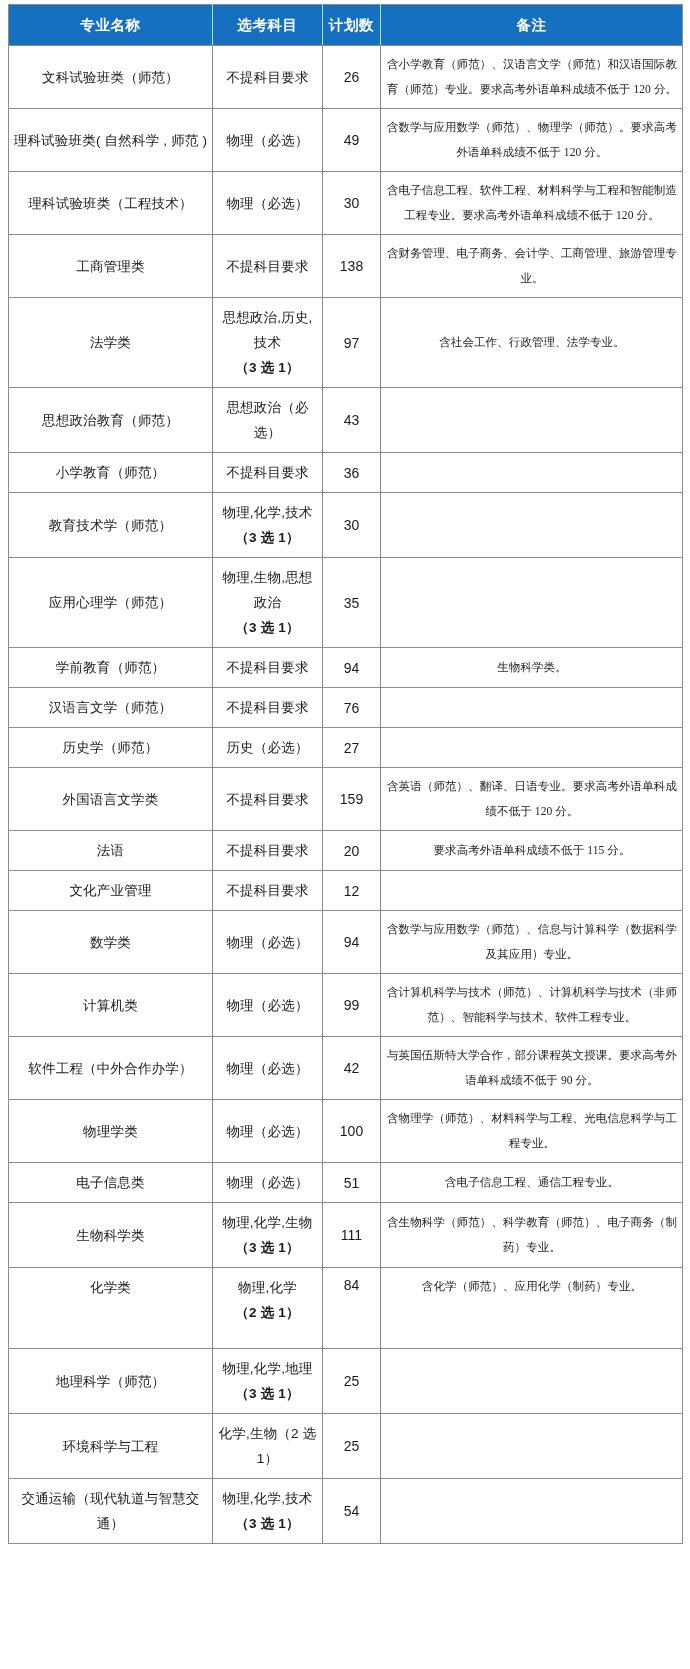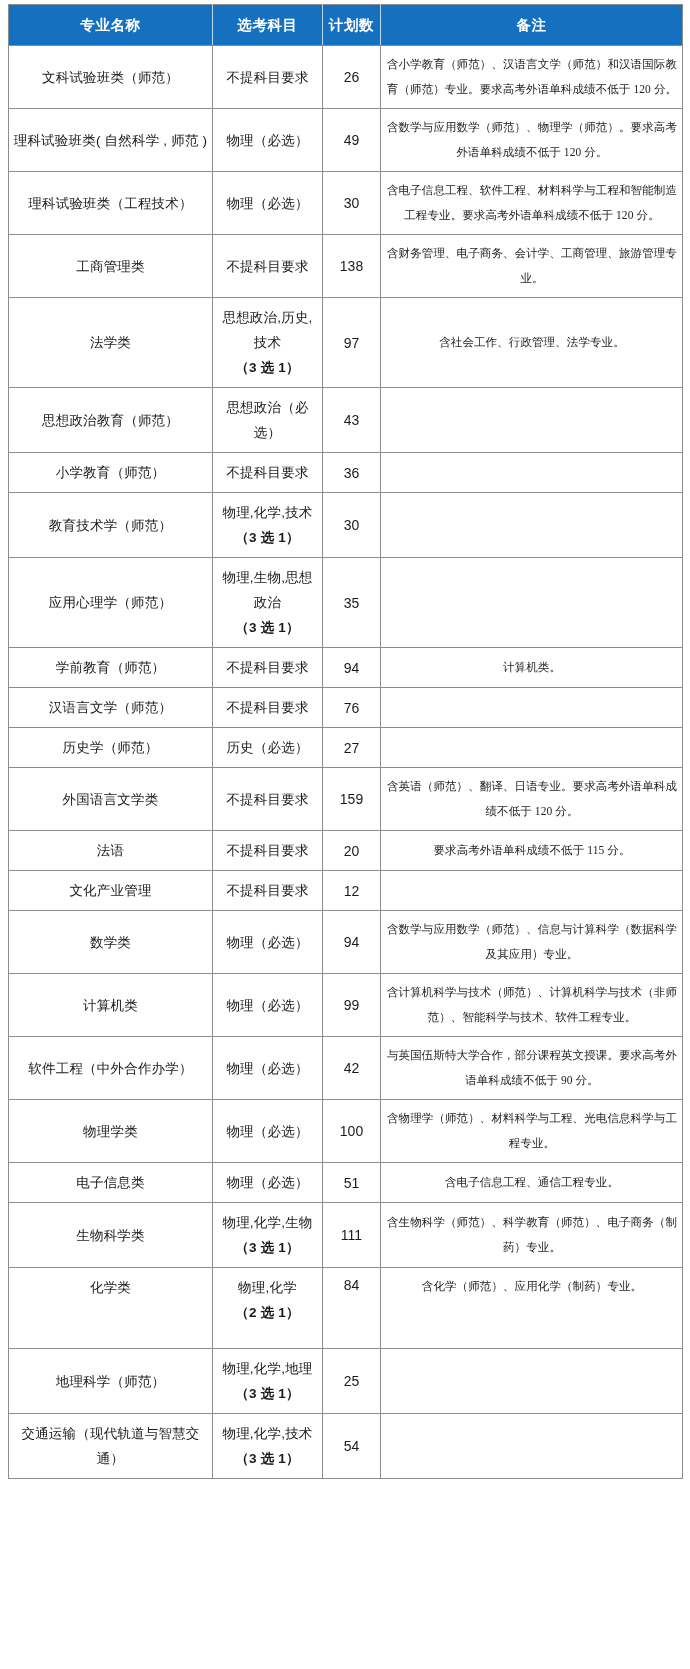--- a/index.html
+++ b/index.html
@@ -163,21 +163,21 @@
         <tr>
           <td class="cell-major">应用心理学（师范）</td>
           <td class="cell-subject"><span>物理,生物,思想政治</span><span class="sub-line2">（3 选 1）</span></td>
           <td class="cell-count">35</td>
           <td class="cell-remark"></td>
         </tr>
         <tr>
           <td class="cell-major">学前教育（师范）</td>
           <td class="cell-subject"><span>不提科目要求</span></td>
           <td class="cell-count">94</td>
-          <td class="cell-remark">计算机类。</td>
+          <td class="cell-remark">生物科学类。</td>
         </tr>
         <tr>
           <td class="cell-major">汉语言文学（师范）</td>
           <td class="cell-subject"><span>不提科目要求</span></td>
           <td class="cell-count">76</td>
           <td class="cell-remark"></td>
         </tr>
         <tr>
           <td class="cell-major">历史学（师范）</td>
           <td class="cell-subject"><span>历史（必选）</span></td>
@@ -244,20 +244,26 @@
           <td class="cell-count">84</td>
           <td class="cell-remark">含化学（师范）、应用化学（制药）专业。</td>
         </tr>
         <tr>
           <td class="cell-major">地理科学（师范）</td>
           <td class="cell-subject"><span>物理,化学,地理</span><span class="sub-line2">（3 选 1）</span></td>
           <td class="cell-count">25</td>
           <td class="cell-remark"></td>
         </tr>
         <tr>
+          <td class="cell-major">环境科学与工程</td>
+          <td class="cell-subject"><span>化学,生物（2 选 1）</span></td>
+          <td class="cell-count">25</td>
+          <td class="cell-remark"></td>
+        </tr>
+        <tr>
           <td class="cell-major">交通运输（现代轨道与智慧交通）</td>
           <td class="cell-subject"><span>物理,化学,技术</span><span class="sub-line2">（3 选 1）</span></td>
           <td class="cell-count">54</td>
           <td class="cell-remark"></td>
         </tr>
       </tbody>
 
   </table>
 </div>
 

